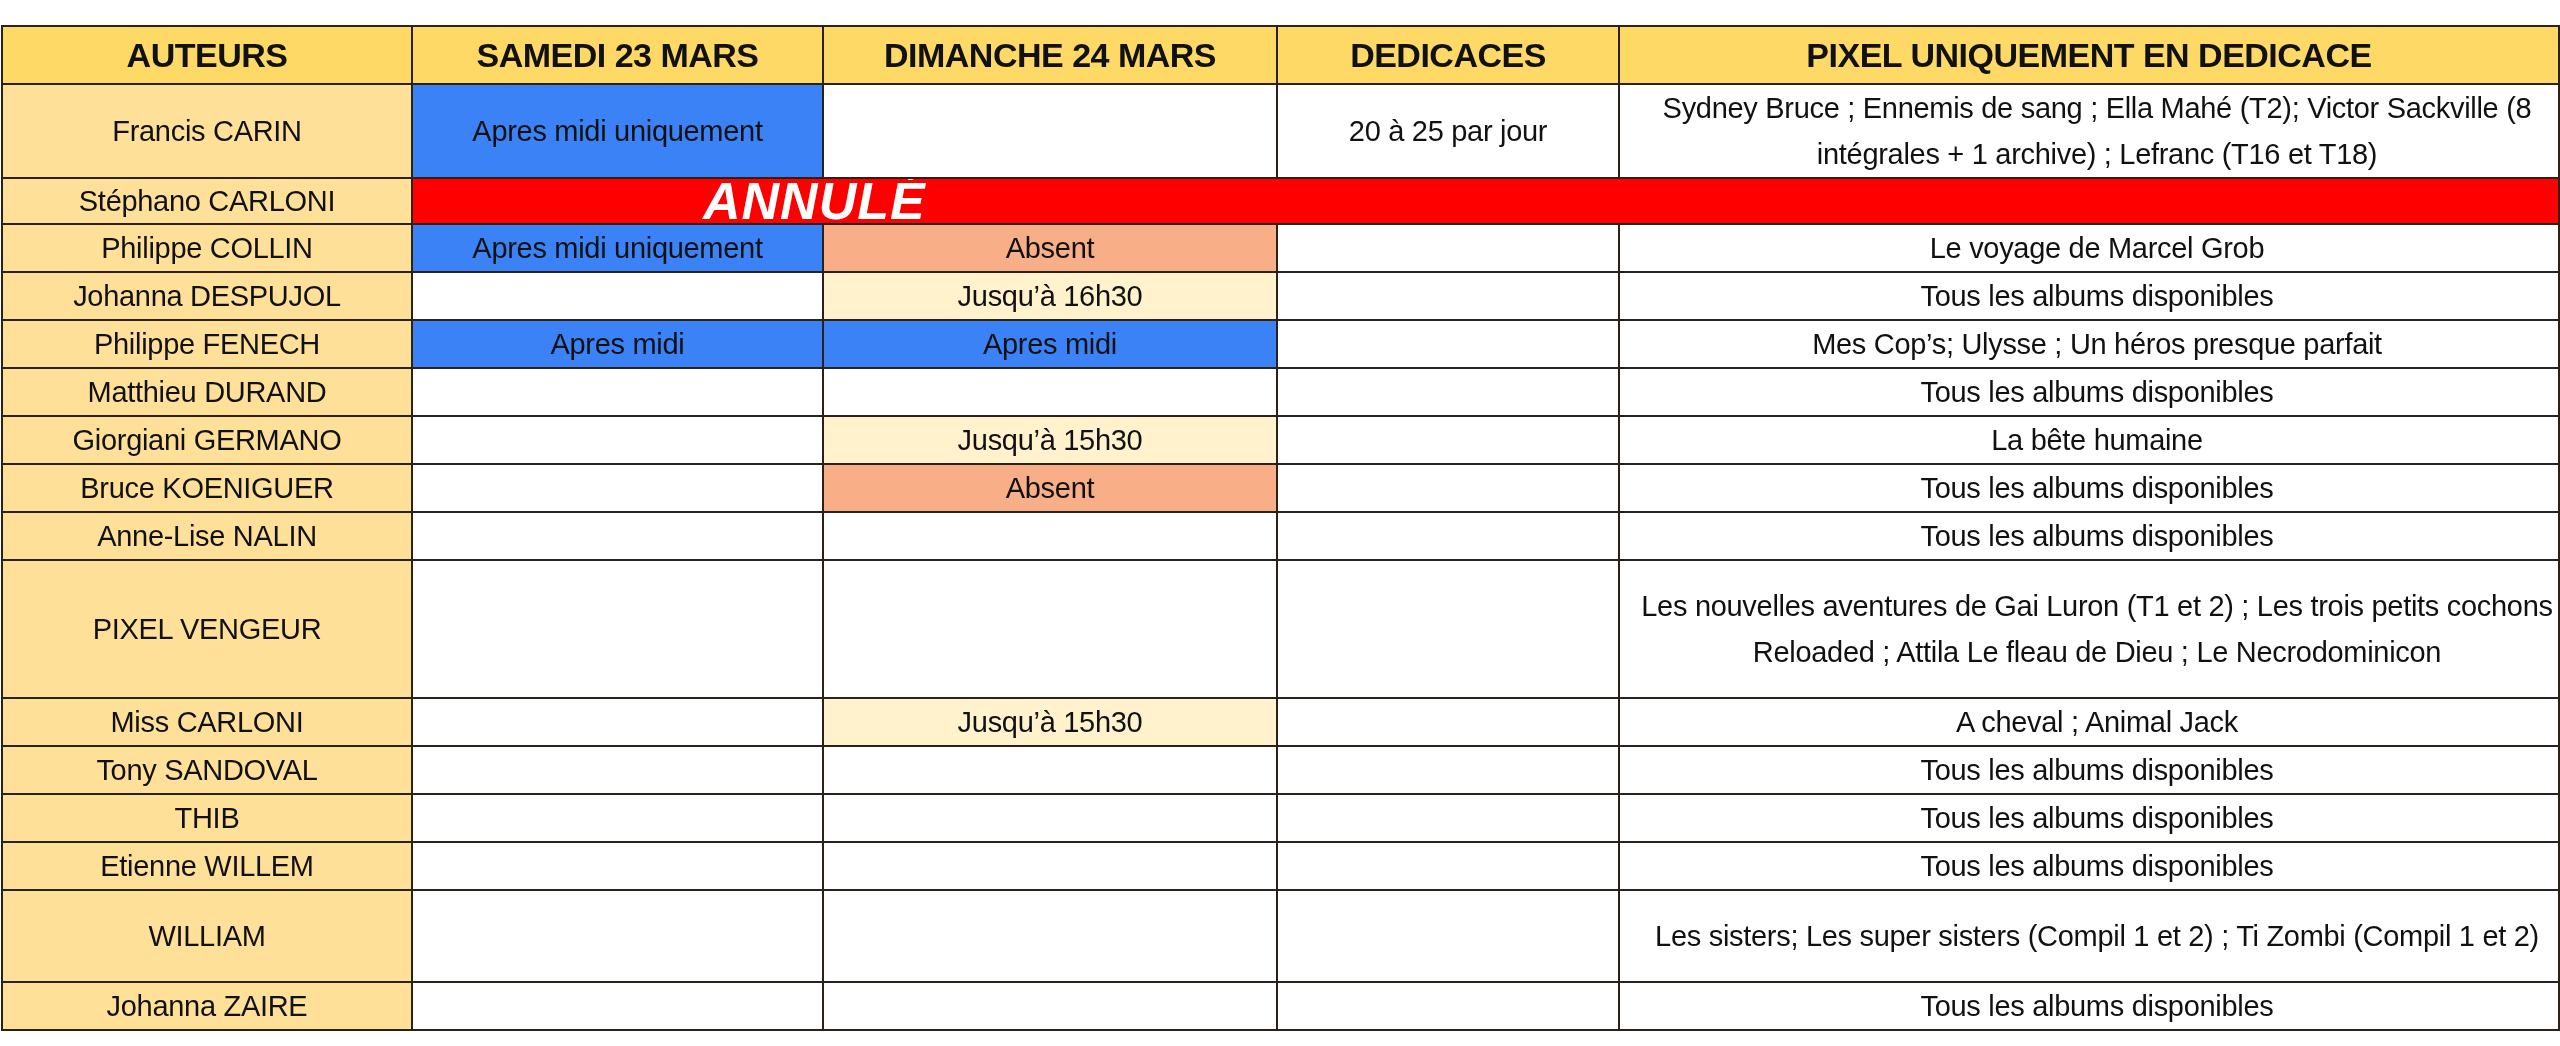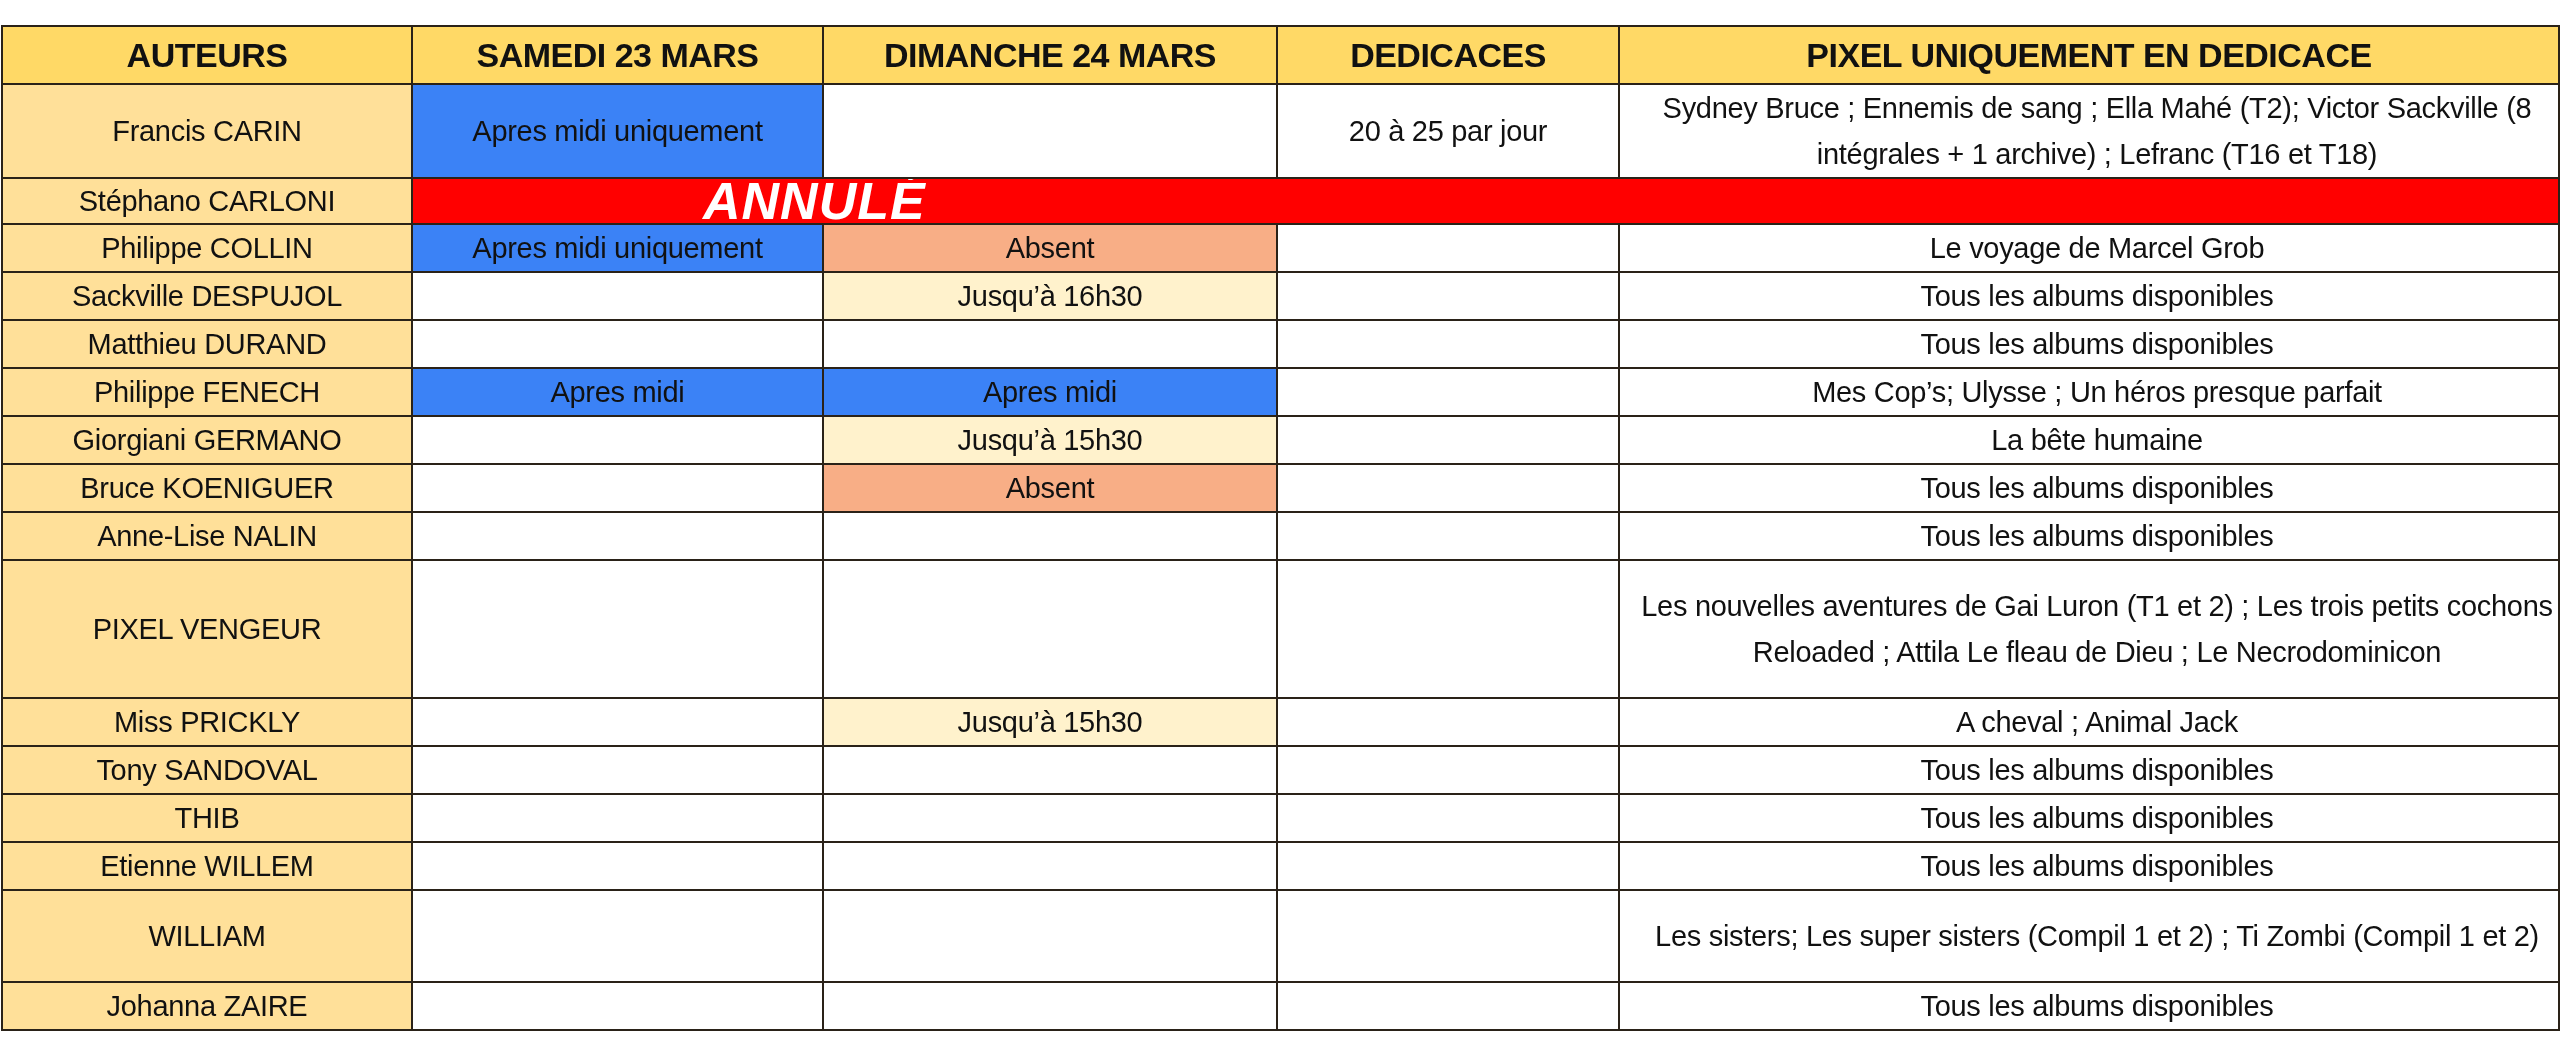--- a/index.html
+++ b/index.html
@@ -75,41 +75,41 @@
 
     <tr>
       <td class="author">Philippe COLLIN</td>
       <td class="tint-salmon">Apres midi uniquement</td>
       <td class="tint-orange">Absent</td>
       <td></td>
       <td class="albums">Le voyage de Marcel Grob</td>
     </tr>
 
     <tr>
-      <td class="author">Sackville DESPUJOL</td>
+      <td class="author">Johanna DESPUJOL</td>
       <td></td>
       <td class="tint-cream">Jusqu’à 16h30</td>
-      <td></td>
-      <td class="albums">Tous les albums disponibles</td>
-    </tr>
-
-    <tr>
-      <td class="author">Matthieu DURAND</td>
-      <td></td>
-      <td></td>
       <td></td>
       <td class="albums">Tous les albums disponibles</td>
     </tr>
 
     <tr>
       <td class="author">Philippe FENECH</td>
       <td class="tint-salmon">Apres midi</td>
       <td class="tint-salmon">Apres midi</td>
       <td></td>
       <td class="albums">Mes Cop’s; Ulysse ; Un héros presque parfait</td>
+    </tr>
+
+    <tr>
+      <td class="author">Matthieu DURAND</td>
+      <td></td>
+      <td></td>
+      <td></td>
+      <td class="albums">Tous les albums disponibles</td>
     </tr>
 
     <tr>
       <td class="author">Giorgiani GERMANO</td>
       <td></td>
       <td class="tint-cream">Jusqu’à 15h30</td>
       <td></td>
       <td class="albums">La bête humaine</td>
     </tr>
 
@@ -131,21 +131,21 @@
 
     <tr class="h3">
       <td class="author">PIXEL VENGEUR</td>
       <td></td>
       <td></td>
       <td></td>
       <td class="albums">Les nouvelles aventures de Gai Luron (T1 et 2) ;  Les trois petits cochons Reloaded ;  Attila Le fleau de Dieu ;  Le Necrodominicon</td>
     </tr>
 
     <tr>
-      <td class="author">Miss PRICKLY</td>
+      <td class="author">Miss CARLONI</td>
       <td></td>
       <td class="tint-cream">Jusqu’à 15h30</td>
       <td></td>
       <td class="albums">A cheval ; Animal Jack</td>
     </tr>
 
     <tr>
       <td class="author">Tony SANDOVAL</td>
       <td></td>
       <td></td>

